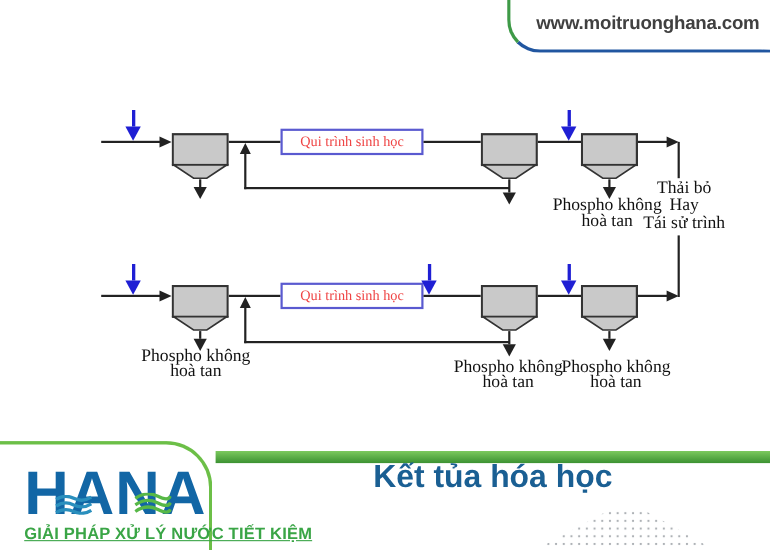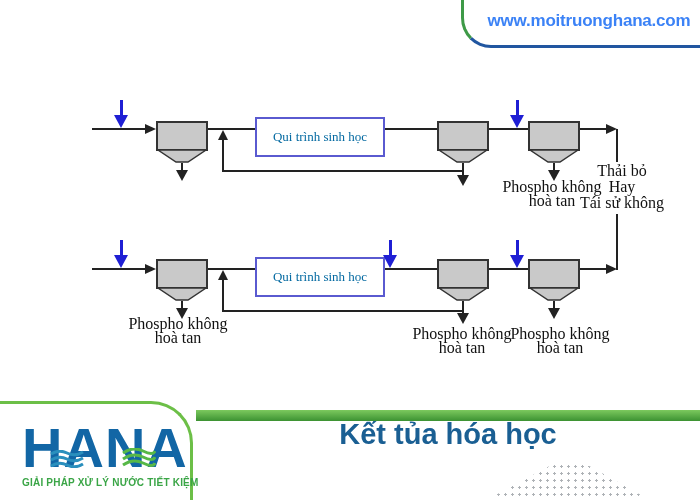--- a/index.html
+++ b/index.html
@@ -4,57 +4,57 @@
 <style>
   html,body{margin:0;padding:0;background:#fff;}
   .screen{position:relative;width:700px;height:500px;background:#ffffff;overflow:hidden;
           font-family:"Liberation Sans",sans-serif;}
 
   
   .url-tab{position:absolute;left:461px;top:-4px;width:239px;height:52px;box-sizing:border-box;
            border-left:3px solid #3e9a47;border-bottom:3px solid #2156a0;
            border-bottom-left-radius:30px;display:flex;align-items:center;justify-content:center;
            padding-left:14px;}
-  .url-text{color:#3b82f6;font-weight:bold;font-size:17px;letter-spacing:-0.2px;}
+  .url-text{color:#404040;font-weight:bold;font-size:17px;letter-spacing:-0.2px;}
 
   
   .hl{position:absolute;height:2px;background:#222;}
   .vl{position:absolute;width:2px;background:#222;}
   .ah-r{position:absolute;width:0;height:0;border-left:11px solid #222;
         border-top:5px solid transparent;border-bottom:5px solid transparent;}
   .ah-u{position:absolute;width:0;height:0;border-bottom:10px solid #222;
         border-left:5px solid transparent;border-right:5px solid transparent;}
   .tank{position:absolute;}
   .barrow{position:absolute;width:14px;}
   .barrow i{display:block;}
   .bshaft{width:3px;height:15px;background:#1f1fd4;margin:0 auto;}
   .bhead{width:0;height:0;border-left:7px solid transparent;border-right:7px solid transparent;
          border-top:13px solid #1f1fd4;margin:0 auto;}
   .darrow{position:absolute;width:12px;}
   .darrow i{display:block;}
   .dshaft{width:2px;background:#222;margin:0 auto;}
   .dhead{width:0;height:0;border-left:6px solid transparent;border-right:6px solid transparent;
          border-top:11px solid #222;margin:0 auto;}
-  .biobox{position:absolute;width:130px;height:40px;box-sizing:border-box;border:2px solid #5a5ad0;
+  .biobox{position:absolute;width:130px;height:24px;box-sizing:border-box;border:2px solid #5a5ad0;
           background:#fff;display:flex;align-items:center;justify-content:center;
-          font-family:"Liberation Serif",serif;font-size:13px;color:#0369a1;white-space:nowrap;}
+          font-family:"Liberation Serif",serif;font-size:13px;color:#ef4444;white-space:nowrap;}
   .lbl{position:absolute;transform:translateX(-50%);text-align:center;
        font-family:"Liberation Serif",serif;font-size:16px;line-height:14px;color:#111;white-space:nowrap;}
   .lbl span{display:block;}
 
   
   .logo-card{position:absolute;left:-3px;top:401px;width:196px;height:102px;box-sizing:border-box;
              border-top:3px solid #6cbf47;border-right:3px solid #6cbf47;border-top-right-radius:42px;}
   .green-bar{position:absolute;left:196px;top:410px;width:504px;height:11px;
              background:linear-gradient(#7cc95e,#3c9232);}
   .hana{position:absolute;left:22px;top:426px;width:150px;}
   .hana-text{font-size:56px;line-height:44px;font-weight:800;color:#1266a5;letter-spacing:1px;}
   .hana-waves{position:absolute;}
-  .tagline{position:absolute;left:22px;top:477px;width:160px;font-size:10px;font-weight:bold;
-           color:#3aa546;letter-spacing:0.2px;white-space:nowrap;}
+  .tagline{position:absolute;left:22px;top:477px;width:160px;font-size:15px;font-weight:bold;
+           color:#3aa546;letter-spacing:0.2px;white-space:nowrap;text-decoration:underline;}
   .page-title{position:absolute;left:196px;top:418px;width:504px;text-align:center;
               font-size:29px;font-weight:bold;color:#1a5f93;}
   .dots{position:absolute;left:488px;top:463px;width:160px;height:36px;
         background:radial-gradient(#aeb2b6 1px,transparent 1.4px);background-size:7px 7px;
         clip-path:polygon(42% 0,60% 0,100% 100%,0 100%);}
 </style>
 </head>
 <body>
 
 <div class="screen">
@@ -120,21 +120,21 @@
       <span>hoà tan</span>
     </div>
 
     <div class="hl" style="left:580px;top:128px;width:28px;"></div>
     <div class="ah-r" style="left:606px;top:124px;"></div>
     <div class="vl" style="left:616px;top:129px;height:33px;"></div>
 
     <div class="lbl" style="left:622px;top:163px;line-height:16px;">
       <span>Thải bỏ</span>
       <span>Hay</span>
-      <span>Tái sử không</span>
+      <span>Tái sử trình</span>
     </div>
     <div class="vl" style="left:616px;top:214px;height:56px;"></div>
 
     <div class="hl" style="left:92px;top:268px;width:55px;"></div>
     <div class="barrow" style="left:114px;top:240px;">
         <i class="bshaft"></i>
         <i class="bhead"></i>
       </div>
     <div class="ah-r" style="left:145px;top:264px;"></div>
 

